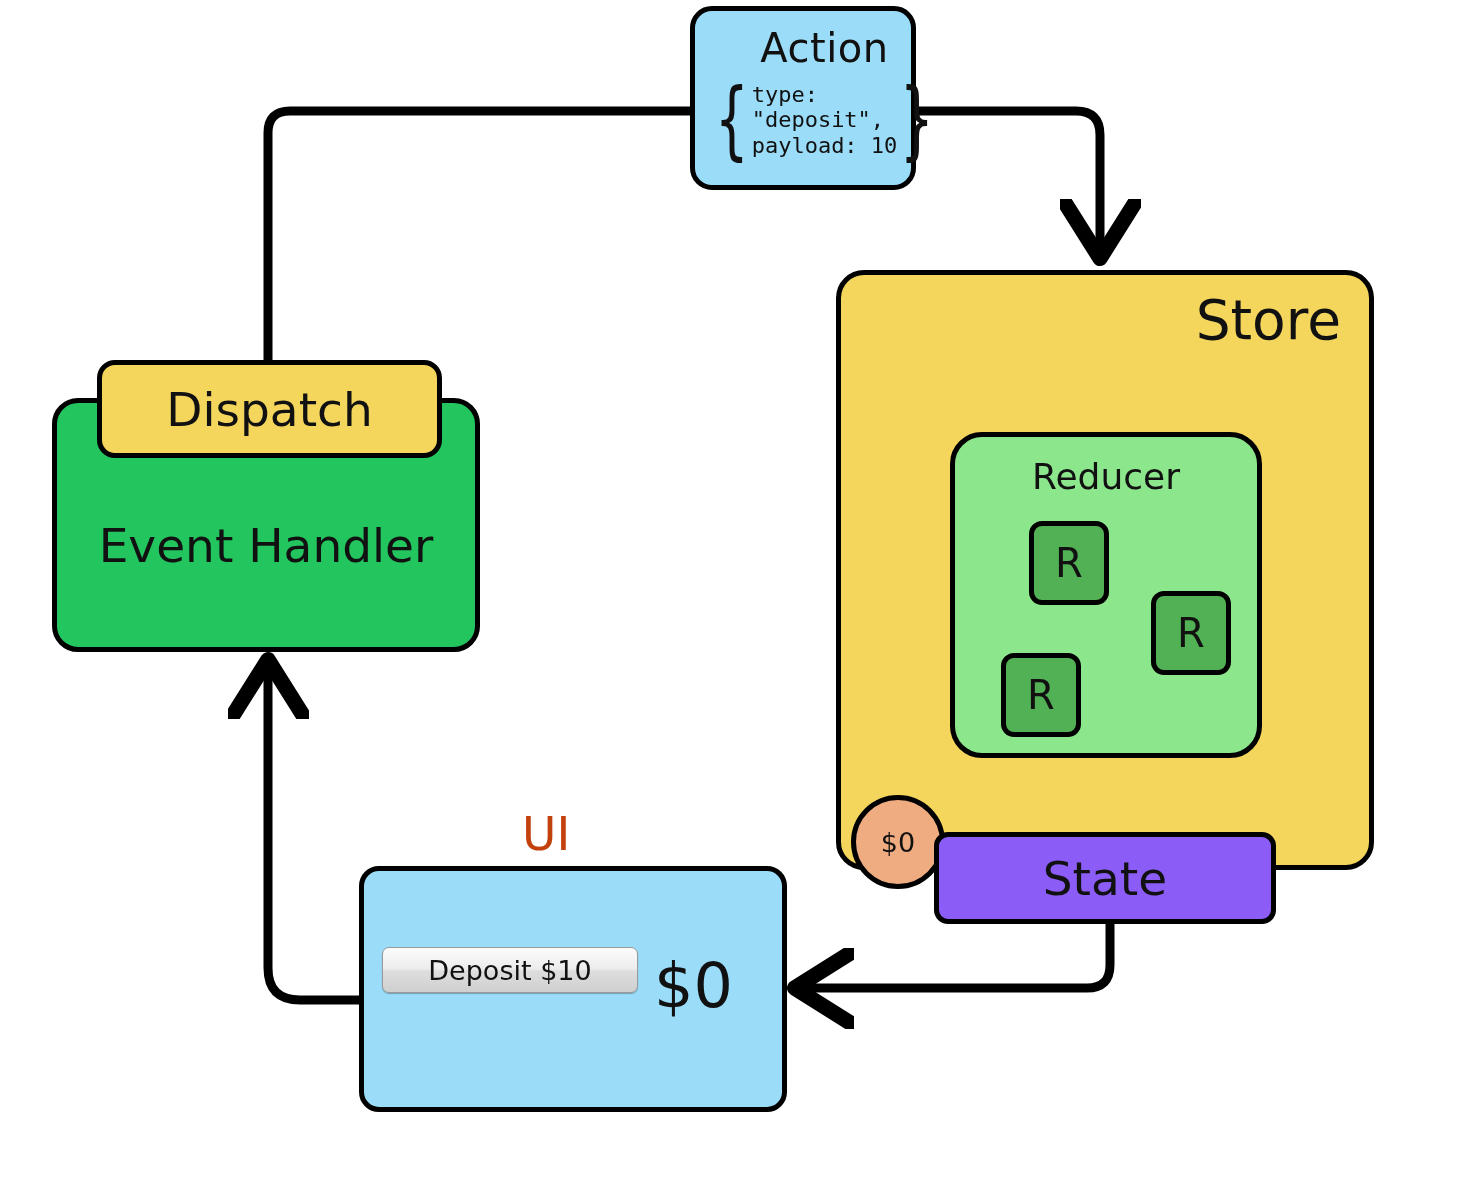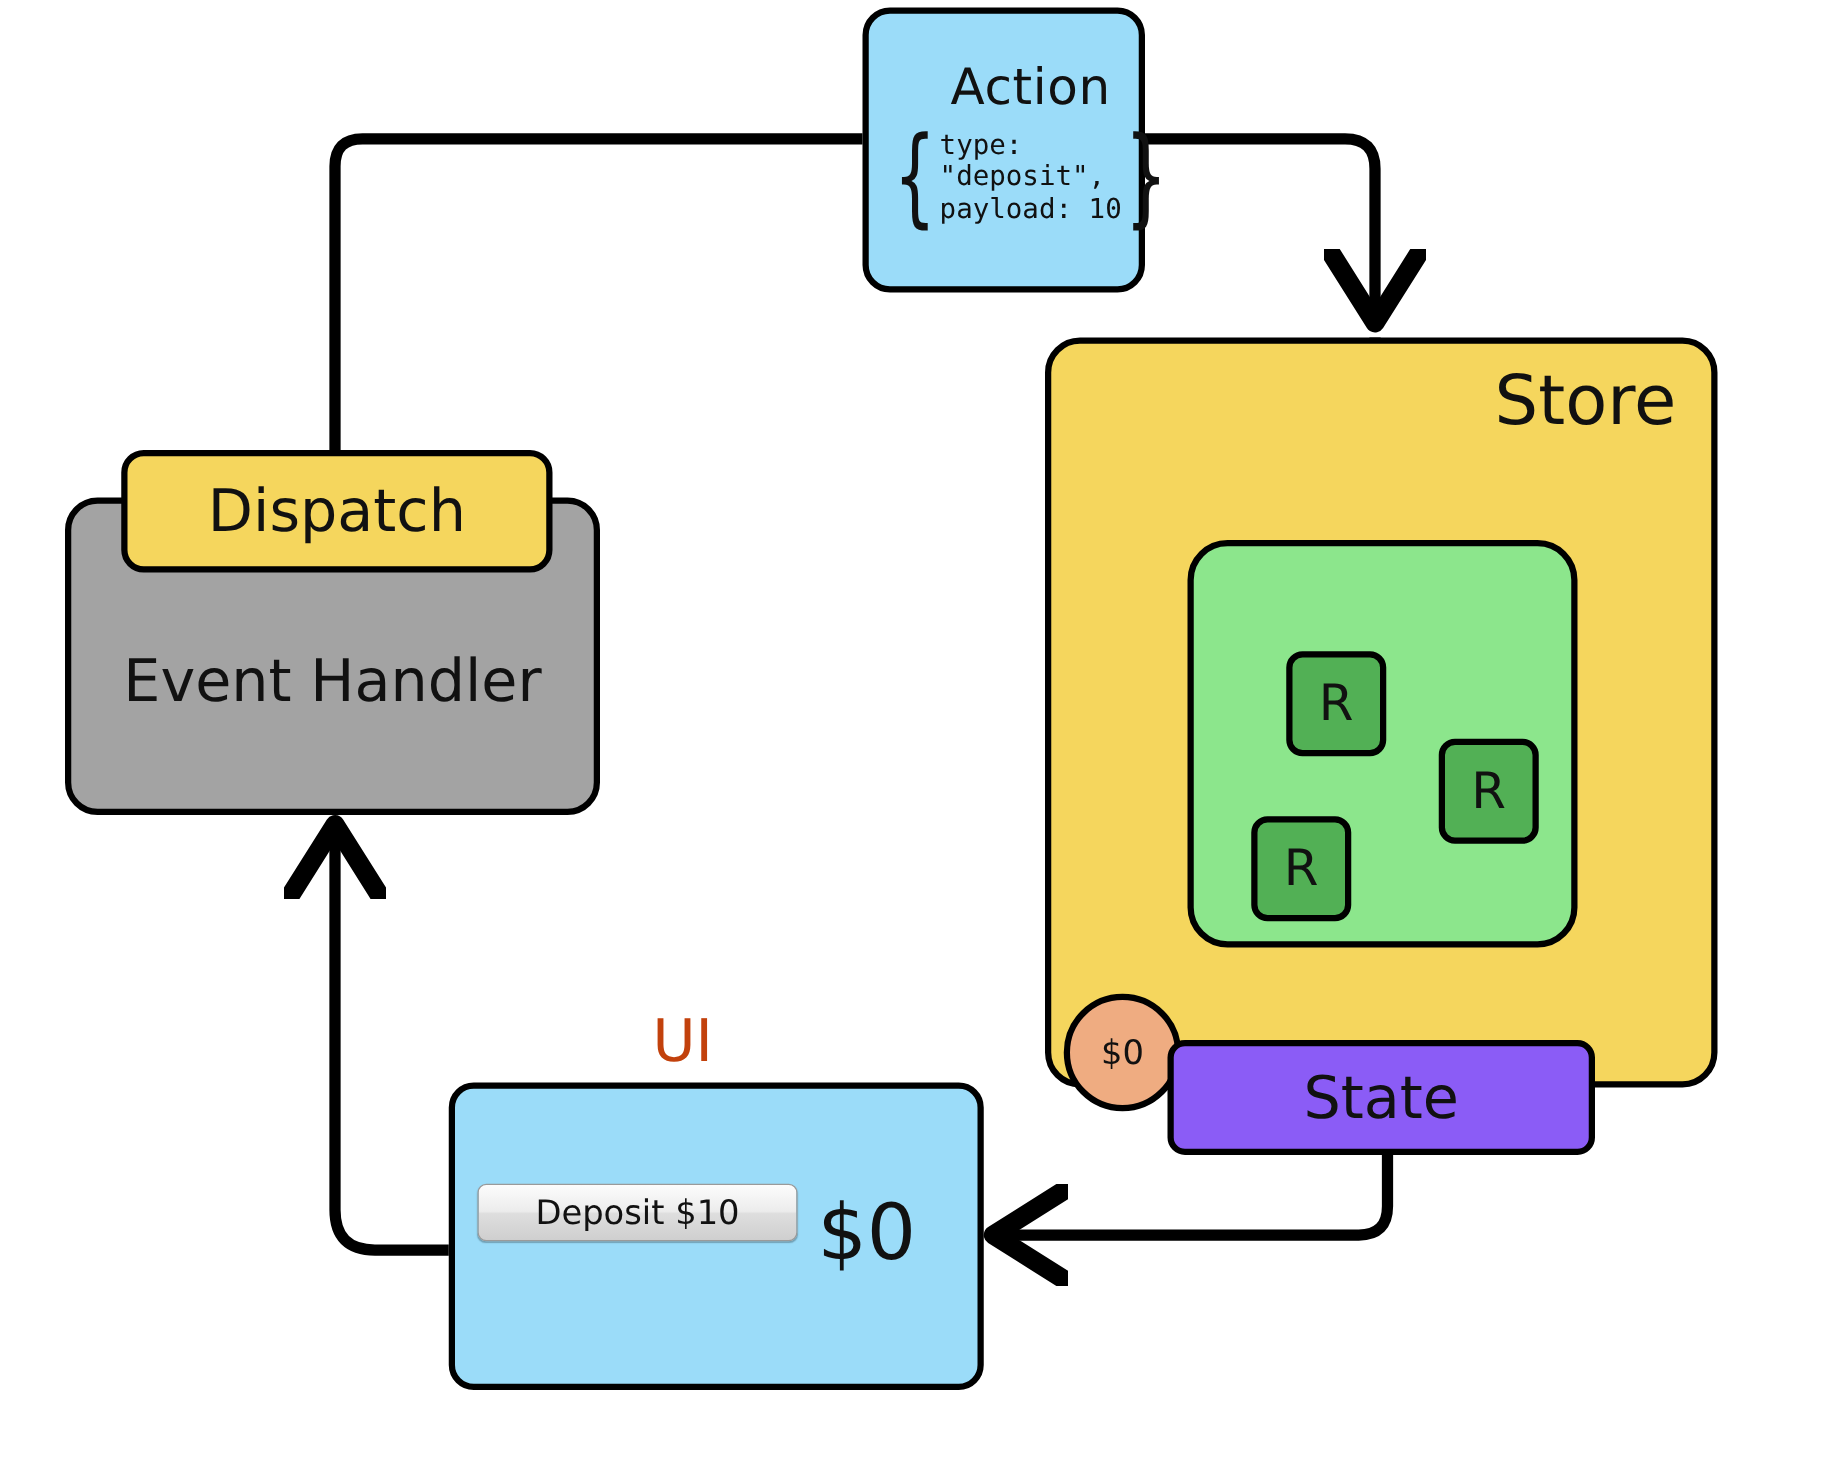--- a/index.html
+++ b/index.html
@@ -32,21 +32,21 @@
     box-sizing: border-box;
     border: 5px solid #000000;
     display: flex;
     align-items: center;
     justify-content: center;
   }
 
   
   #action-box {
     left: 690px; top: 6px;
-    width: 226px; height: 228px;
+    width: 226px; height: 184px;
     background: #9BDCF9;
     border-radius: 22px;
     flex-direction: column;
     z-index: 12;
     padding-left: 43px;
   }
   #action-title {
     font-size: 40px;
     color: #111111;
     line-height: 1;
@@ -77,21 +77,21 @@
     color: #111111;
     white-space: pre;
     text-align: left;
     margin: 12px -6px;
   }
 
   
   #event-handler-box {
     left: 52px; top: 398px;
     width: 428px; height: 254px;
-    background: #a3a3a3;
+    background: #22c55e;
     border-radius: 26px;
     z-index: 10;
   }
   #event-handler-label {
     font-size: 47px;
     color: #111111;
     margin-top: 40px;
   }
 
   
@@ -277,20 +277,21 @@
 
   <div class="node" id="store-box">
     <div id="store-label">Store</div>
   </div>
 
   <div class="node" id="dispatch-box">
     <div id="dispatch-label">Dispatch</div>
   </div>
 
   <div class="node" id="reducer-box">
+    <div id="reducer-label">Reducer</div>
     <div class="r-box" id="r-box-1">R</div>
     <div class="r-box" id="r-box-2">R</div>
     <div class="r-box" id="r-box-3">R</div>
   </div>
 
   <div id="state-value-circle">$0</div>
 
   <div class="node" id="state-box">
     <div id="state-label">State</div>
   </div>

